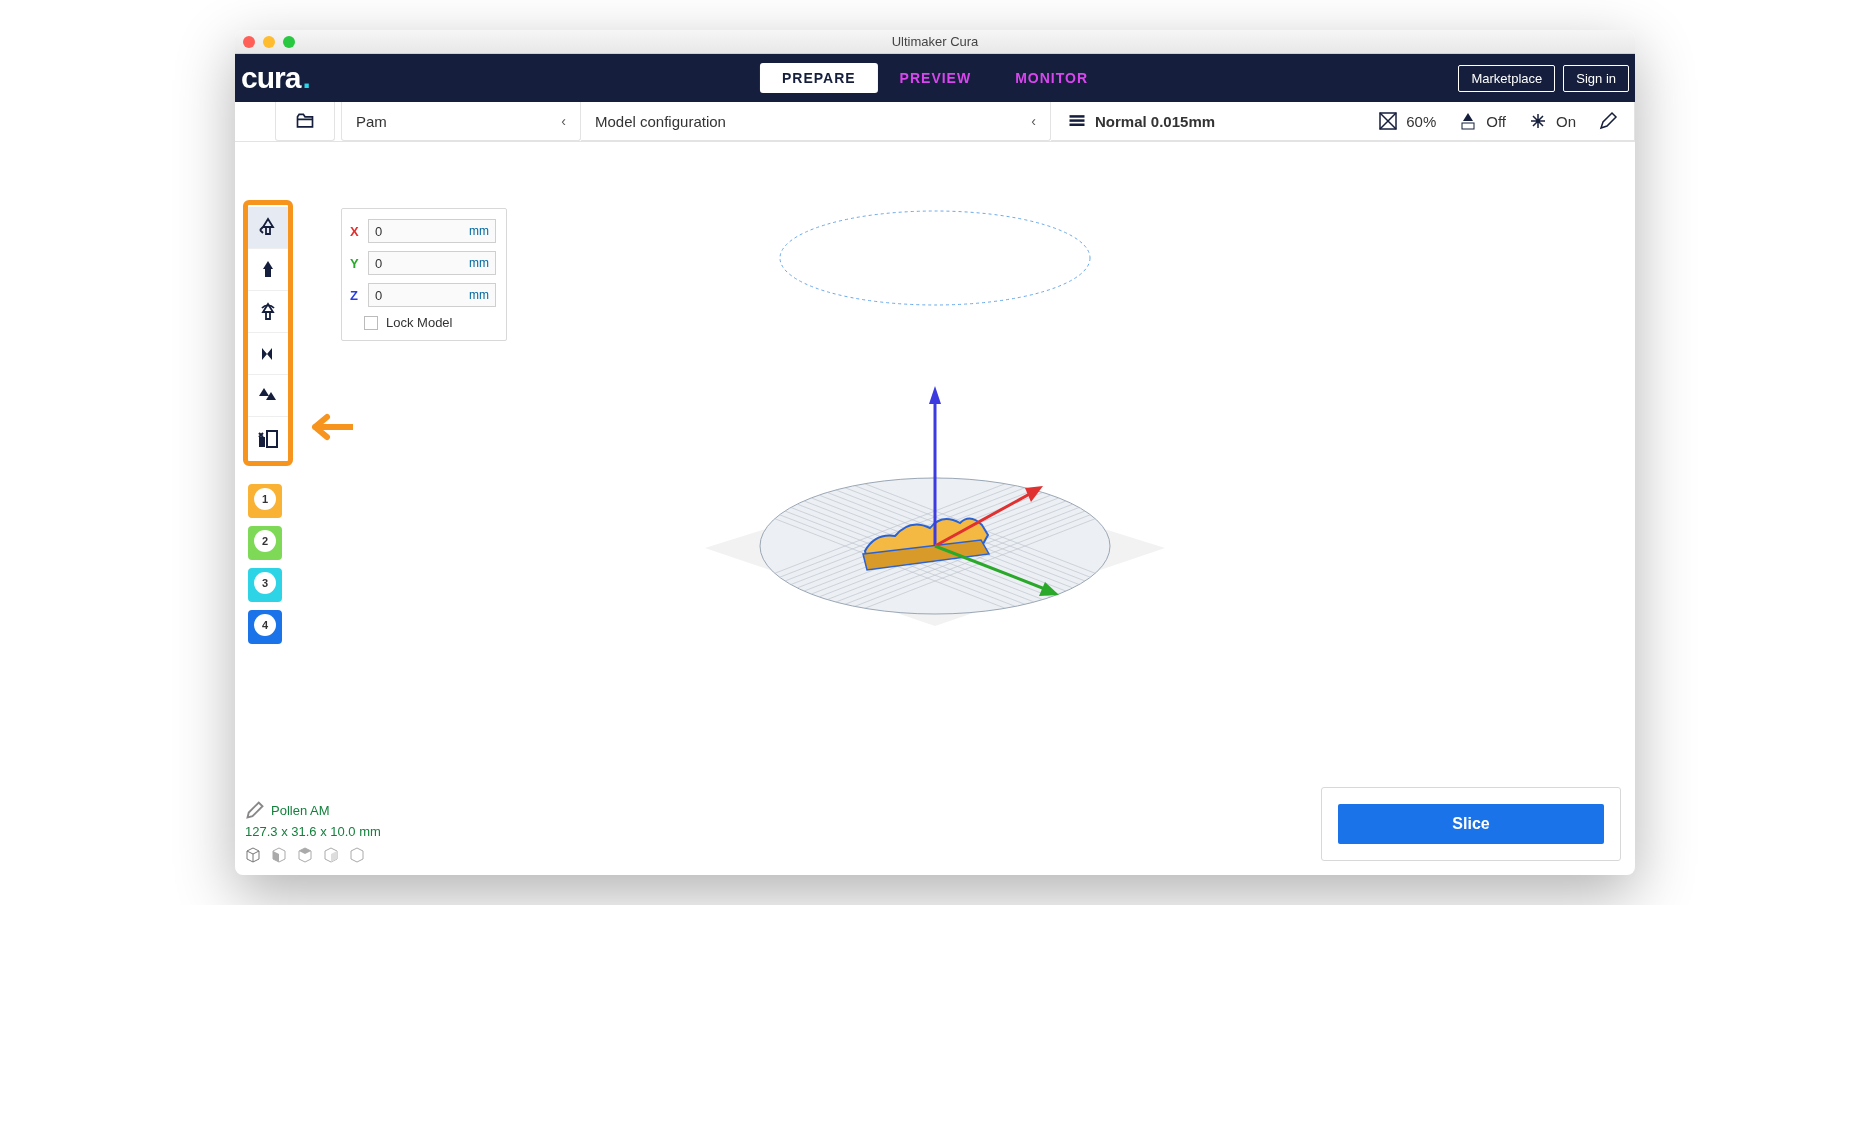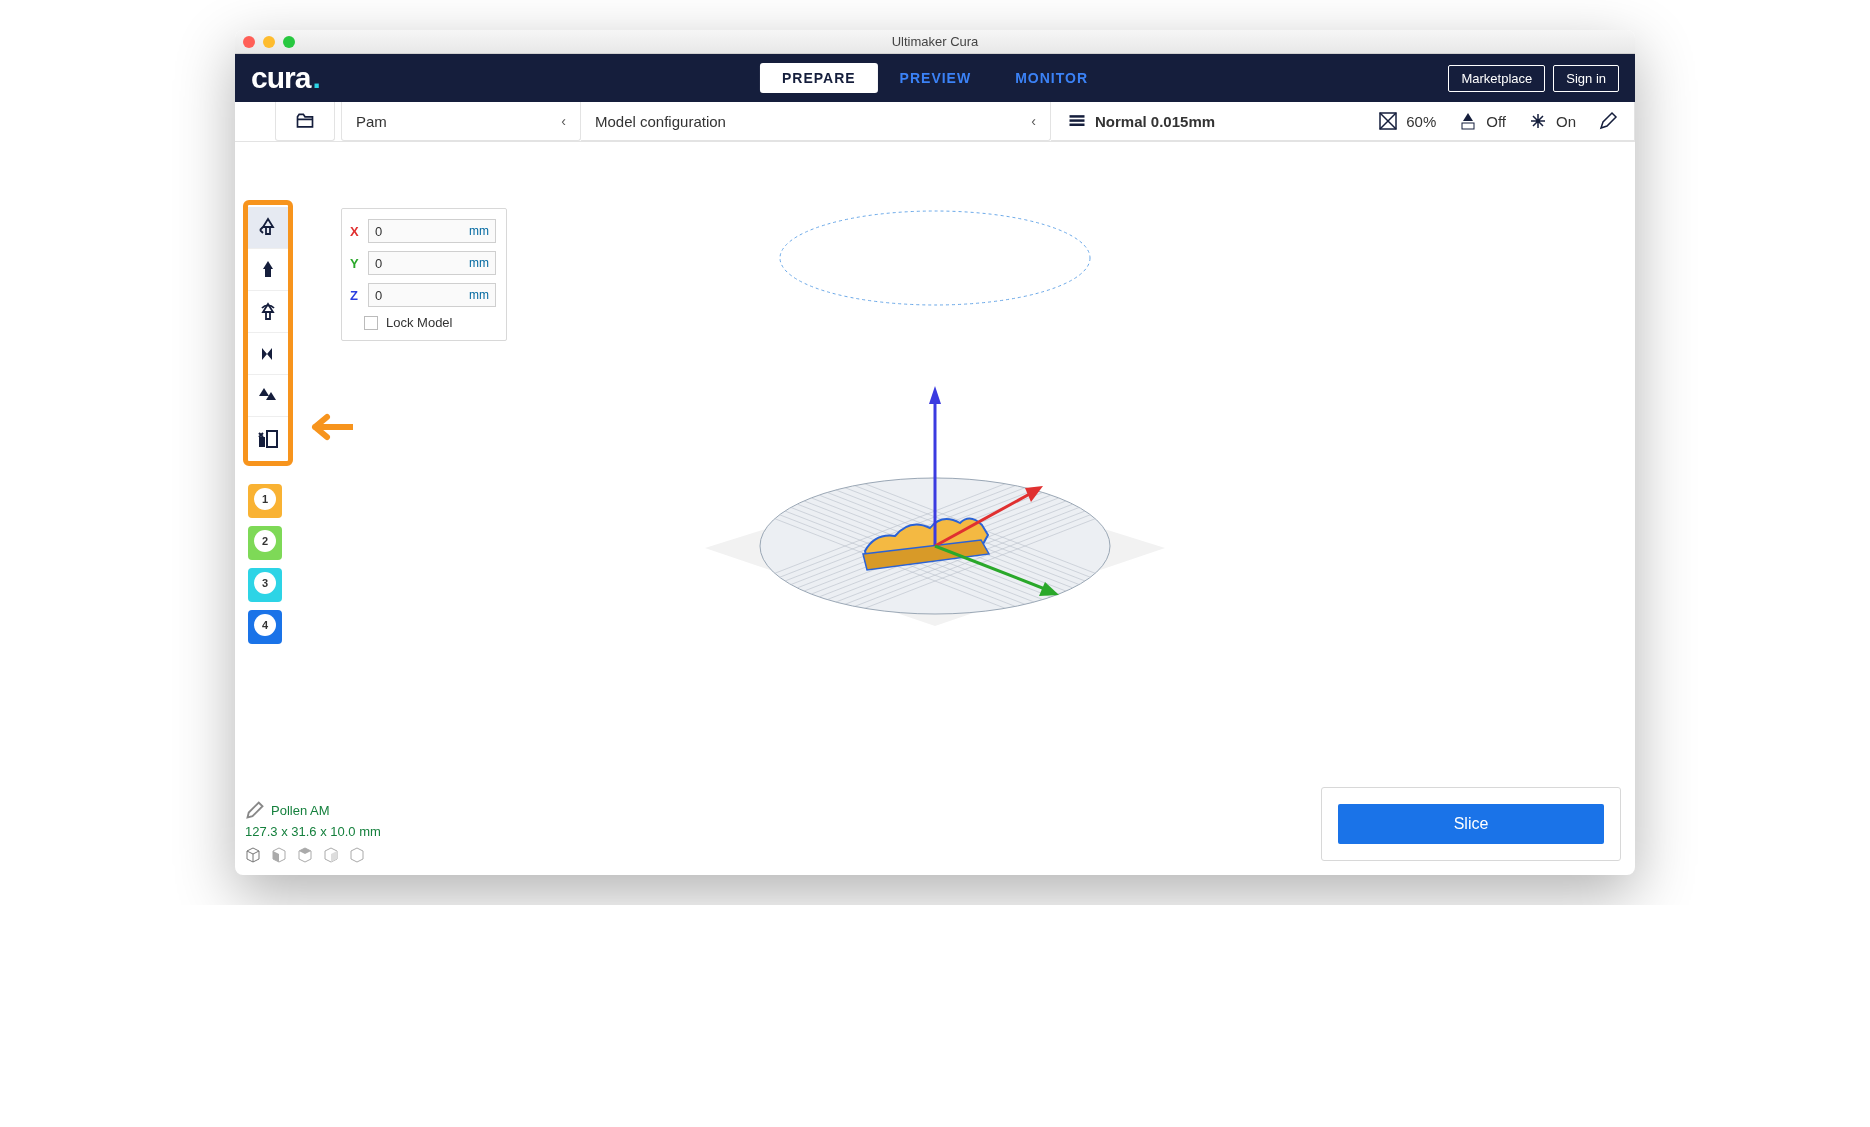--- a/index.html
+++ b/index.html
@@ -7,25 +7,25 @@
   .frame { position: relative; width: 1400px; height: 845px; margin: 30px auto; border-radius: 8px; overflow: hidden; box-shadow: 0 20px 60px rgba(0,0,0,.3); background: #fff; }
   
   .mac-titlebar { height: 24px; background: linear-gradient(#f6f6f6,#e8e8e8); border-bottom:1px solid #d0d0d0; display:flex; align-items:center; padding:0 8px; position:relative;}
   .traffic { display:flex; gap:8px; }
   .traffic span { width:12px; height:12px; border-radius:50%; display:inline-block; }
   .tl-red { background:#ff5f57; }
   .tl-yellow { background:#febc2e; }
   .tl-green { background:#28c840; }
   .mac-title { position:absolute; left:50%; transform:translateX(-50%); font-size:13px; color:#444; }
   
-  .header { height:48px; background:#151e3c; display:flex; align-items:center; padding:0 16px; color:#fff; }
+  .header { height:48px; background:#151e3c; display:flex; align-items:center; padding:0 6px; color:#fff; }
   .logo { font-family: Arial, sans-serif; font-weight:700; font-size:30px; letter-spacing:-1px; color:#fff; display:flex; align-items:baseline;}
   .logo .dot { color:#2dd4e6; font-size:30px; margin-left:2px; line-height:0; }
   .tabs-center { position:absolute; left:50%; transform:translateX(-50%); display:flex; align-items:center; gap:0; }
-  .tab { padding:7px 22px; font-size:14px; font-weight:700; letter-spacing:1px; color:#3b82f6; cursor:pointer; border-radius:3px; }
+  .tab { padding:7px 22px; font-size:14px; font-weight:700; letter-spacing:1px; color:#d946ef; cursor:pointer; border-radius:3px; }
   .tab.active { background:#fff; color:#151e3c; }
   .header-right { margin-left:auto; display:flex; gap:8px; }
   .hbtn { border:1px solid #fff; color:#fff; background:transparent; padding:5px 12px; font-size:13px; border-radius:2px; cursor:pointer;}
   
   .config-row { height:40px; background:#fff; border-bottom:1px solid #e3e3e3; display:flex; align-items:stretch; }
   .cfg-seg { border-right:1px solid #e3e3e3; display:flex; align-items:center; padding:0 14px; font-size:15px; }
   .cfg-open { width:60px; justify-content:center; margin-left:40px; background:#fff; border:1px solid #e3e3e3; border-top:none; border-radius:0 0 3px 3px;}
   .cfg-printer { width:240px; justify-content:space-between; margin-left:6px; border:1px solid #e3e3e3; border-top:none; border-radius:0 0 3px 3px;}
   .cfg-config { flex:0 0 470px; justify-content:space-between; border:1px solid #e3e3e3; border-top:none; border-left:none; border-radius:0 0 3px 0;}
   .cfg-right { flex:1; display:flex; align-items:center; gap:22px; padding:16px 16px; border:1px solid #e3e3e3; border-top:none; border-left:none;}
@@ -58,21 +58,21 @@
   
   .viewport { position:absolute; left:0; right:0; top:116px; bottom:0; overflow:hidden; }
   .viewport svg { position:absolute; left:0; top:0; }
   
   .info-bl { position:absolute; left:10px; bottom:12px; font-size:13px; color:#15803d; }
   .info-bl .linep { display:flex; align-items:center; gap:6px; margin-bottom:4px;}
   .view-cubes { display:flex; gap:10px; margin-top:8px; }
   .view-cubes span { width:16px; height:16px; display:inline-block; }
   
   .slice-box { position:absolute; right:14px; bottom:14px; width:300px; height:74px; background:#fff; border:1px solid #d8d8d8; border-radius:3px; display:flex; align-items:center; justify-content:center; padding:0 16px;}
-  .slice-btn { width:100%; height:40px; background:#1a73e8; color:#fff; border:none; border-radius:2px; font-size:16px; font-weight:400; cursor:pointer;}
+  .slice-btn { width:100%; height:40px; background:#1a73e8; color:#fff; border:none; border-radius:2px; font-size:16px; font-weight:700; cursor:pointer;}
 </style>
 </head>
 <body>
 
 <div class="frame">
 
   <div class="mac-titlebar">
     <div class="traffic">
       <span class="tl-red"></span>
       <span class="tl-yellow"></span>

